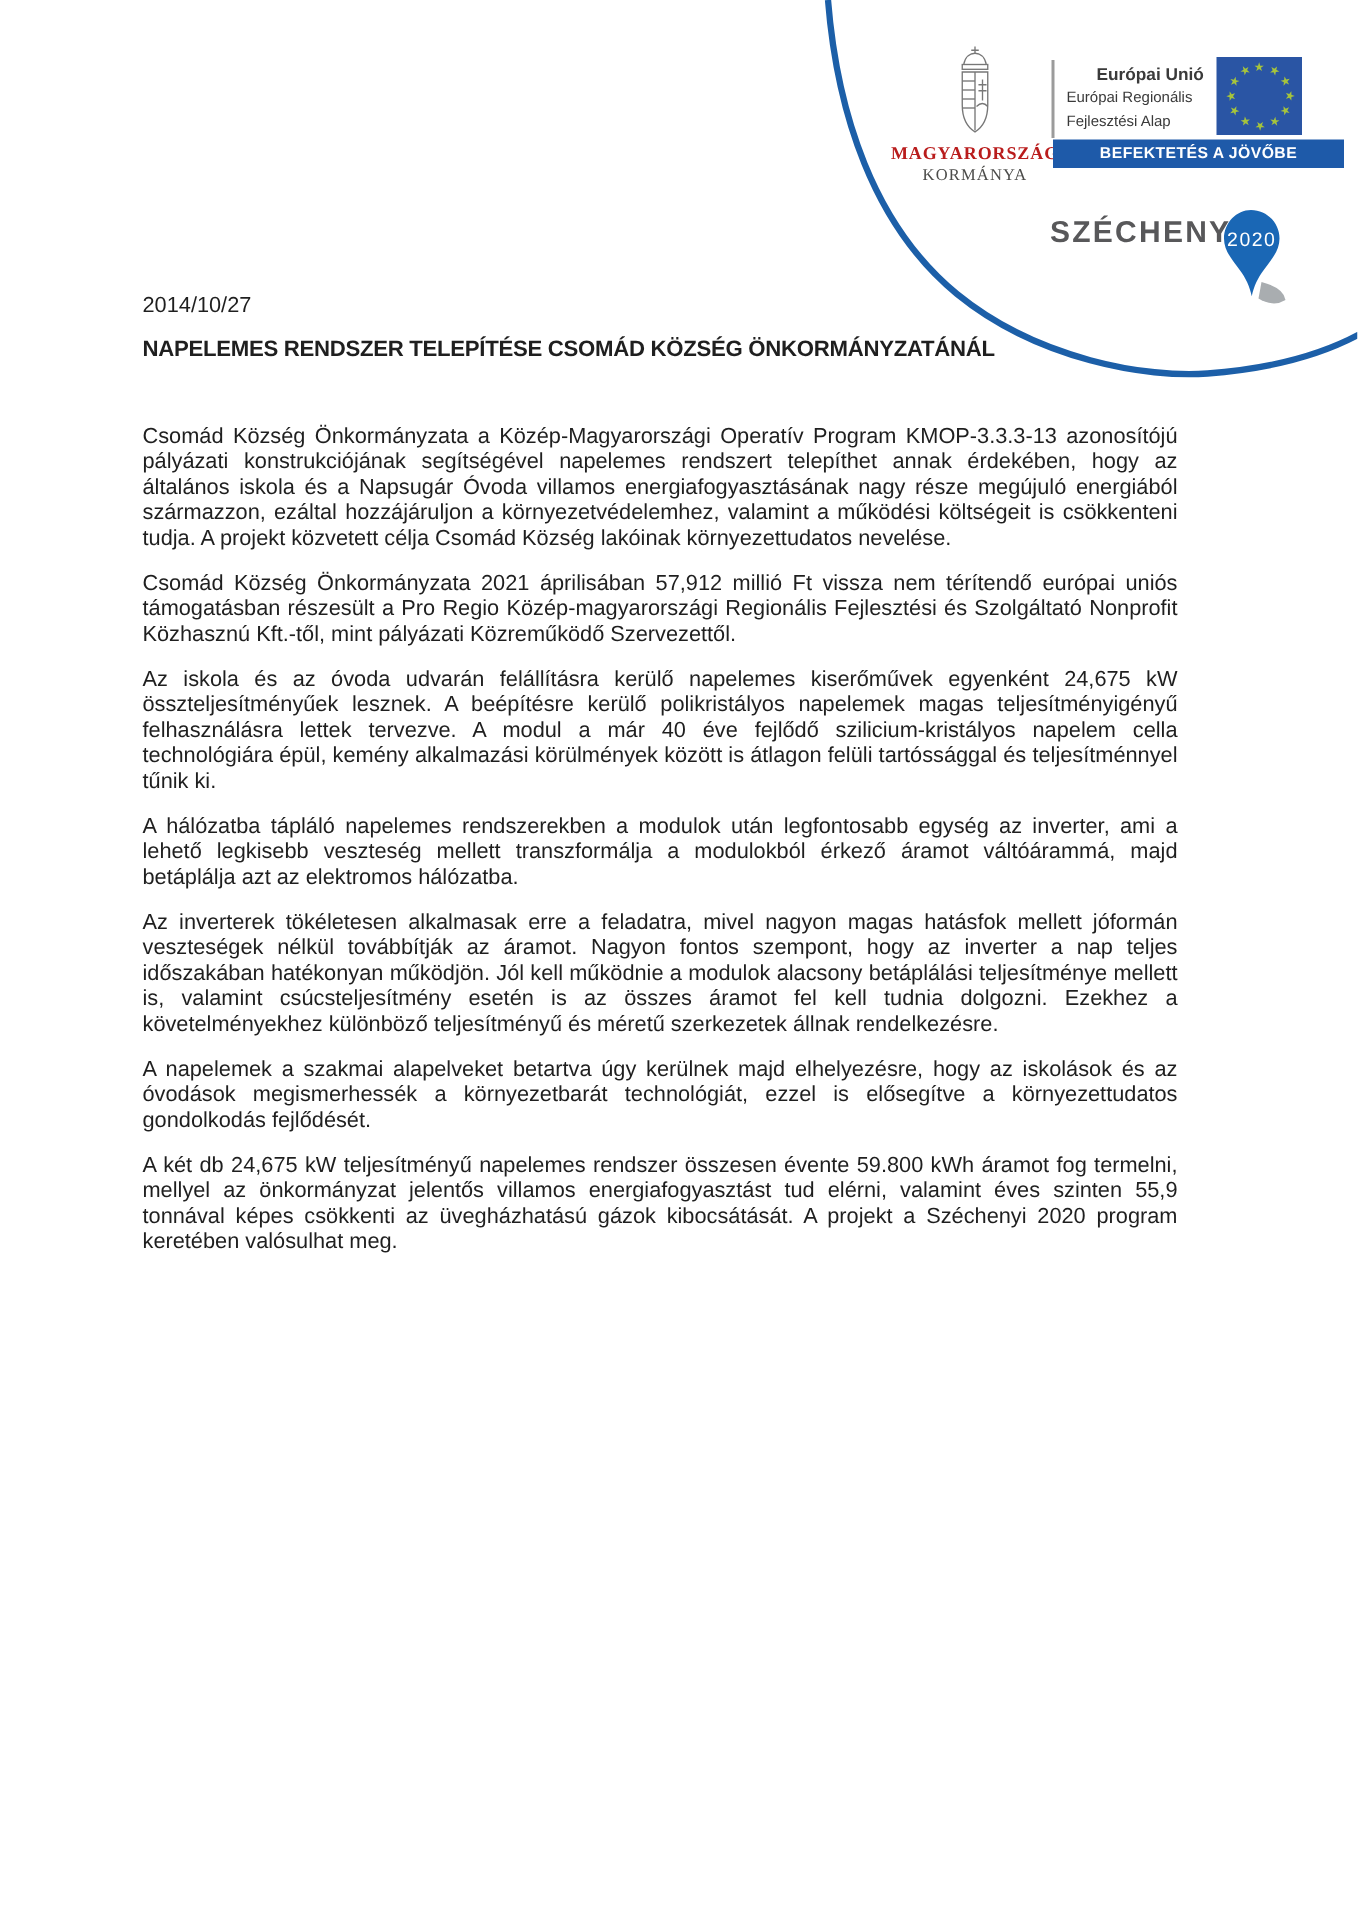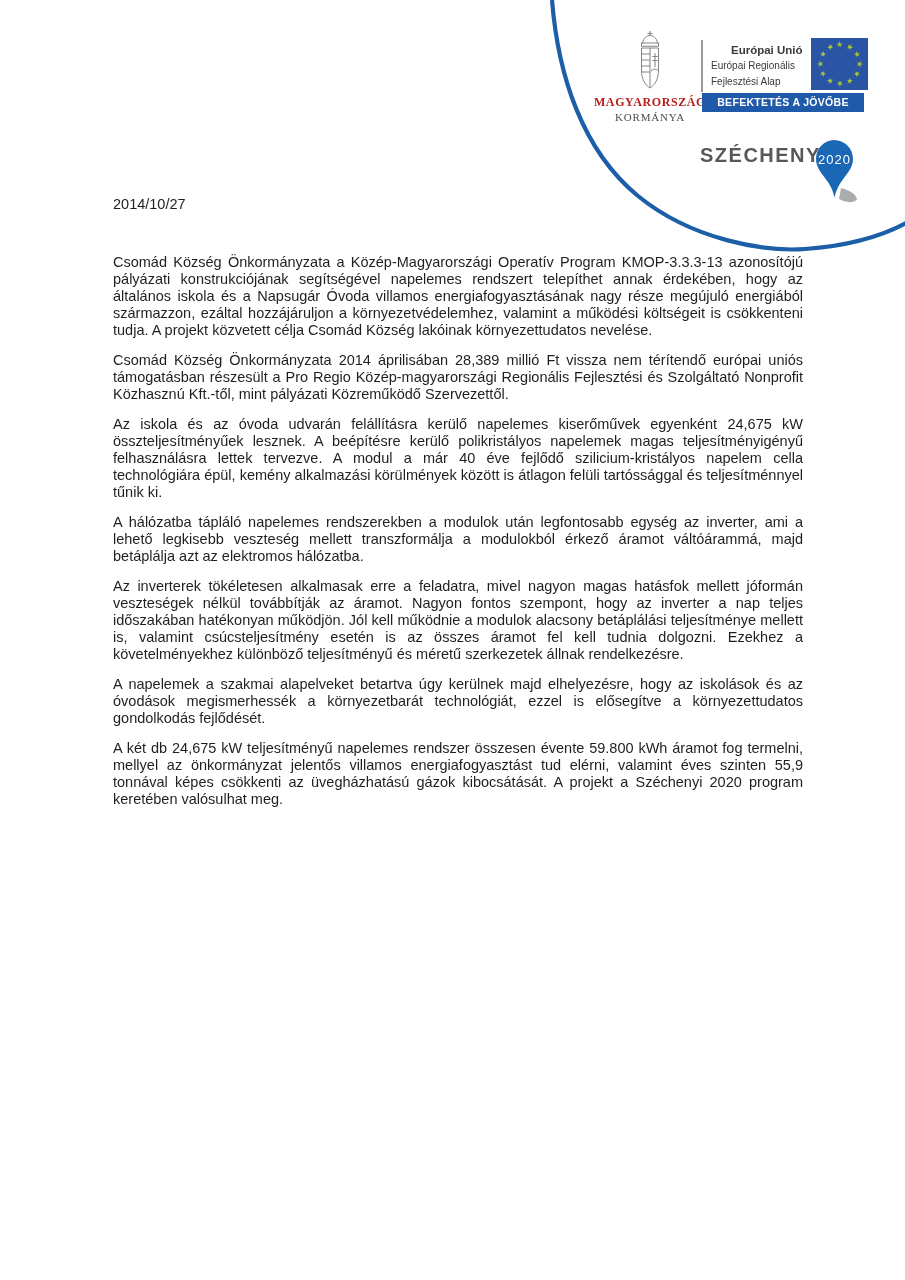--- a/index.html
+++ b/index.html
@@ -33,30 +33,30 @@
   .star:nth-of-type(4){transform:rotate(90deg)  translateY(-19px);}
   .star:nth-of-type(5){transform:rotate(120deg) translateY(-19px);}
   .star:nth-of-type(6){transform:rotate(150deg) translateY(-19px);}
   .star:nth-of-type(7){transform:rotate(180deg) translateY(-19px);}
   .star:nth-of-type(8){transform:rotate(210deg) translateY(-19px);}
   .star:nth-of-type(9){transform:rotate(240deg) translateY(-19px);}
   .star:nth-of-type(10){transform:rotate(270deg) translateY(-19px);}
   .star:nth-of-type(11){transform:rotate(300deg) translateY(-19px);}
   .star:nth-of-type(12){transform:rotate(330deg) translateY(-19px);}
 
-  .banner { position:absolute; left:702px; top:93px; width:162px; height:19px;
+  .banner { position:absolute; left:702px; top:93px; width:194px; height:19px;
             background:#1e5aa9; color:#ffffff; font-weight:bold; font-size:10.5px;
             letter-spacing:0.3px; text-align:center; line-height:19px; white-space:nowrap; }
 
   .szechenyi-word { position:absolute; left:700px; top:144px; font-size:20px; font-weight:bold;
                     letter-spacing:1.5px; color:#58585a; white-space:nowrap; }
   .szechenyi-pin { position:absolute; left:814px; top:139px; }
 
   
-  .content { position:absolute; left:113px; top:0; width:690px; }
+  .content { position:absolute; left:95px; top:0; width:690px; }
   .date { margin-top:196px; font-size:14.5px; line-height:17px; }
   .org  { margin-top:13px; font-size:15px; font-weight:bold; line-height:17px; }
   .title { margin-top:38px; font-size:28px; font-weight:bold; line-height:30px;
            color:#2a46a6; letter-spacing:-0.3px; }
   .subtitle { margin-top:11px; font-size:14.8px; font-weight:bold; line-height:18px; letter-spacing:-0.2px; }
   .lead { margin-top:12px; font-size:15px; font-weight:bold; line-height:23px; text-align:justify; }
   .paragraphs p { font-size:14.5px; line-height:17px; text-align:justify; margin:0 0 13px 0; }
   .paragraphs p:first-child { margin-top:41px; }
 </style>
 </head>
@@ -112,23 +112,24 @@
   <div class="szechenyi-word">SZÉCHENYI</div>
   <svg class="szechenyi-pin" width="54" height="72" viewBox="0 0 54 72">
     <path d="M27,49 Q42,53 43,61 Q35,66 25,60 Z" fill="#a9adb0"></path>
     <path d="M20,1 C30.5,1 39,9.5 39,20 C39,28 34,33.5 28.5,41 C24.5,46.5 22,51.5 20.5,58.5
              C19,51.5 16.5,46.5 12.5,41 C7,33.5 2,28 2,20 C2,9.5 10.5,1 20,1 Z" fill="#1a67b5"></path>
     <text x="20.5" y="25" text-anchor="middle" font-size="13" letter-spacing="1" fill="#ffffff">2020</text>
   </svg>
 
   <div class="content">
     <div class="date">2014/10/27</div>
+    <div class="subtitle">NAPELEMES RENDSZER TELEPÍTÉSE CSOMÁD KÖZSÉG ÖNKORMÁNYZATÁNÁL</div>
     <div class="paragraphs">
       <p>Csomád Község Önkormányzata a Közép-Magyarországi Operatív Program KMOP-3.3.3-13 azonosítójú pályázati konstrukciójának segítségével napelemes rendszert telepíthet annak érdekében, hogy az általános iskola és a Napsugár Óvoda villamos energiafogyasztásának nagy része megújuló energiából származzon, ezáltal hozzájáruljon a környezetvédelemhez, valamint a működési költségeit is csökkenteni tudja. A projekt közvetett célja Csomád Község lakóinak környezettudatos nevelése.</p>
-      <p>Csomád Község Önkormányzata 2014 áprilisában 28,389 millió Ft vissza nem térítendő európai uniós támogatásban részesült a Pro Regio Közép-magyarországi Regionális Fejlesztési és Szolgáltató Nonprofit Közhasznú Kft.-től, mint pályázati Közreműködő Szervezettől.</p>
+      <p>Csomád Község Önkormányzata 2021 áprilisában 57,912 millió Ft vissza nem térítendő európai uniós támogatásban részesült a Pro Regio Közép-magyarországi Regionális Fejlesztési és Szolgáltató Nonprofit Közhasznú Kft.-től, mint pályázati Közreműködő Szervezettől.</p>
       <p>Az iskola és az óvoda udvarán felállításra kerülő napelemes kiserőművek egyenként 24,675 kW összteljesítményűek lesznek. A beépítésre kerülő polikristályos napelemek magas teljesítményigényű felhasználásra lettek tervezve. A modul a már 40 éve fejlődő szilicium-kristályos napelem cella technológiára épül, kemény alkalmazási körülmények között is átlagon felüli tartóssággal és teljesítménnyel tűnik ki.</p>
       <p>A hálózatba tápláló napelemes rendszerekben a modulok után legfontosabb egység az inverter, ami a lehető legkisebb veszteség mellett transzformálja a modulokból érkező áramot váltóárammá, majd betáplálja azt az elektromos hálózatba.</p>
       <p>Az inverterek tökéletesen alkalmasak erre a feladatra, mivel nagyon magas hatásfok mellett jóformán veszteségek nélkül továbbítják az áramot. Nagyon fontos szempont, hogy az inverter a nap teljes időszakában hatékonyan működjön. Jól kell működnie a modulok alacsony betáplálási teljesítménye mellett is, valamint csúcsteljesítmény esetén is az összes áramot fel kell tudnia dolgozni. Ezekhez a követelményekhez különböző teljesítményű és méretű szerkezetek állnak rendelkezésre.</p>
       <p>A napelemek a szakmai alapelveket betartva úgy kerülnek majd elhelyezésre, hogy az iskolások és az óvodások megismerhessék a környezetbarát technológiát, ezzel is elősegítve a környezettudatos gondolkodás fejlődését.</p>
       <p>A két db 24,675 kW teljesítményű napelemes rendszer összesen évente 59.800 kWh áramot fog termelni, mellyel az önkormányzat jelentős villamos energiafogyasztást tud elérni, valamint éves szinten 55,9 tonnával képes csökkenti az üvegházhatású gázok kibocsátását. A projekt a Széchenyi 2020 program keretében valósulhat meg.</p>
     </div>
   </div>
 
 </div>
 

